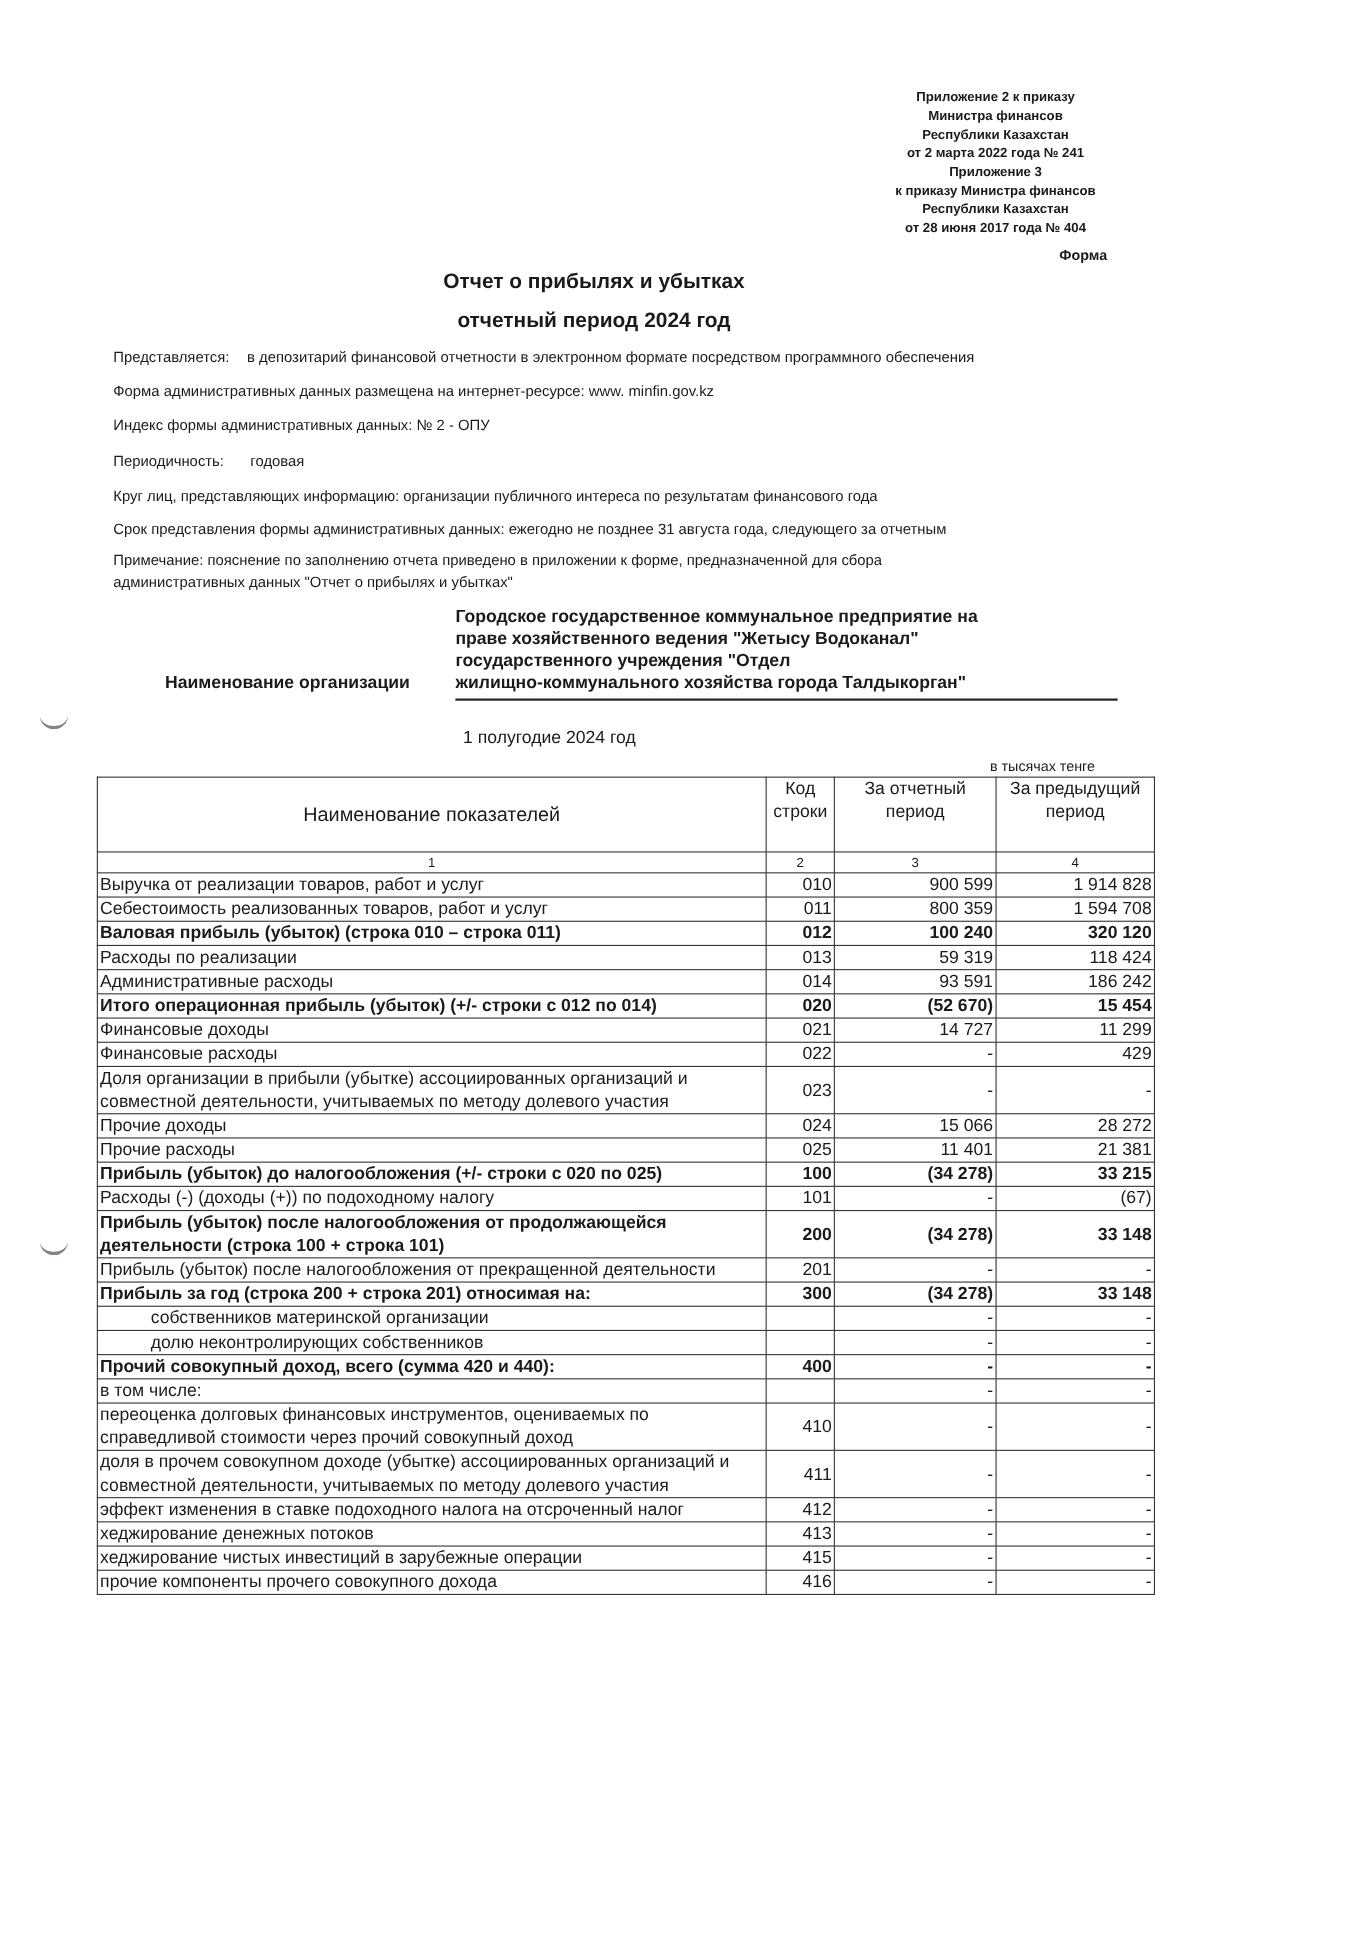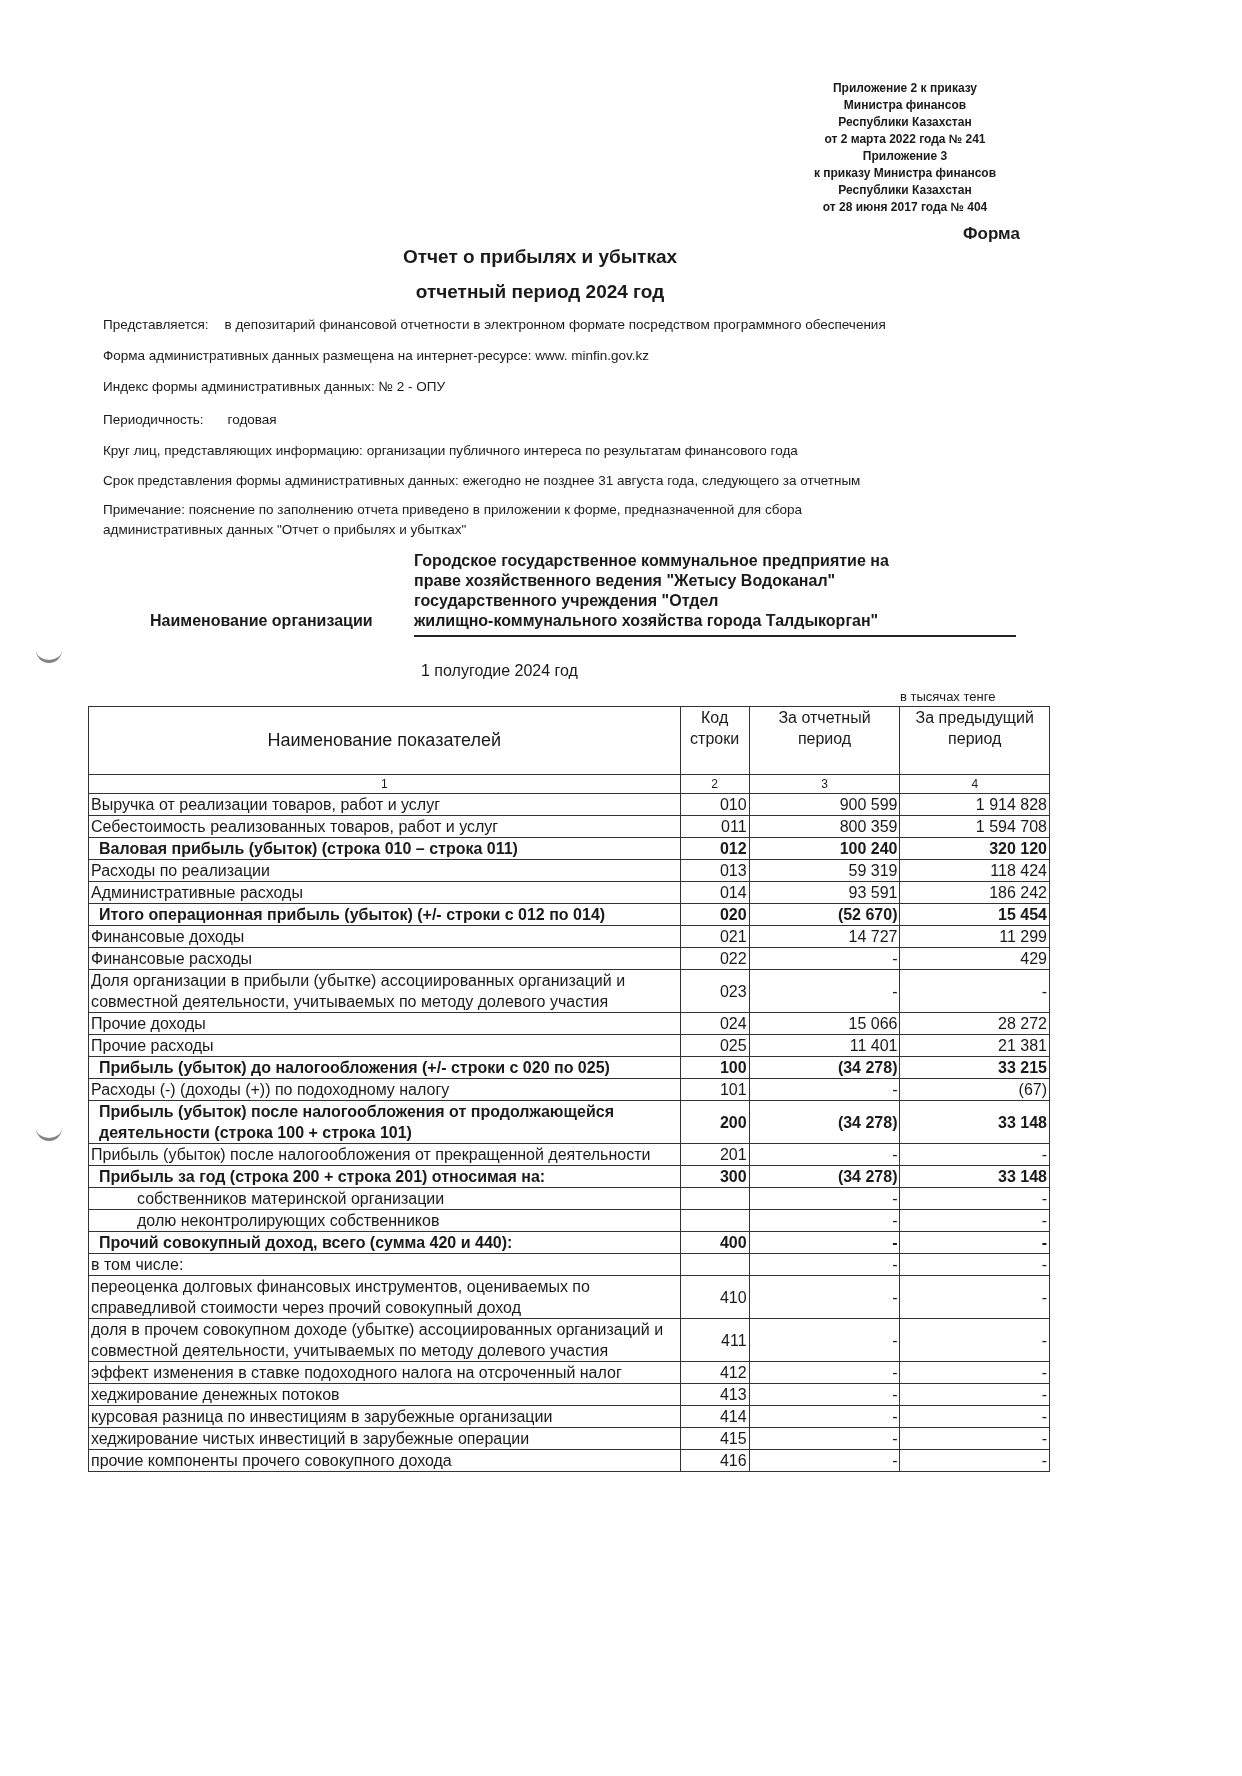--- a/index.html
+++ b/index.html
@@ -4,21 +4,21 @@
 <style>
   html, body { margin: 0; padding: 0; background: #ffffff; }
   body {
     width: 1242px; height: 1776px; position: relative; overflow: hidden;
     font-family: "Liberation Sans", sans-serif; color: #1a1a1a;
   }
   .scan-mark { position: absolute; width: 26px; height: 20px; border-radius: 0 0 14px 14px;
     border-bottom: 3px solid #4a4f5a; opacity: 0.7; }
   .appendix { position: absolute; left: 790px; top: 80px; width: 230px; text-align: center;
     font-size: 12px; font-weight: bold; line-height: 17px; }
-  .forma { position: absolute; left: 963px; top: 224px; font-size: 17px; font-weight: bold; }
+  .forma { position: absolute; left: 963px; top: 224px; font-size: 13px; font-weight: bold; }
   .title { position: absolute; left: 340px; width: 400px; text-align: center;
     font-size: 19px; font-weight: bold; }
   .info { position: absolute; left: 103px; font-size: 13.5px; line-height: 20px; }
   .info .k { display: inline-block; }
   .info .gap { display: inline-block; width: 16px; }
   .org { position: absolute; left: 150px; top: 551px; width: 870px; font-size: 16px; font-weight: bold; line-height: 20px; }
   .org .label { position: absolute; left: 0; top: 60px; }
   .org .name { position: absolute; left: 264px; top: 0; width: 602px; }
   .org .underline { position: absolute; left: 264px; top: 84px; width: 602px; border-top: 2px solid #222; }
   .period { position: absolute; left: 421px; top: 662px; font-size: 16px; }
@@ -26,21 +26,21 @@
   table.report { position: absolute; left: 88px; top: 706px; width: 962px;
     border-collapse: collapse; font-size: 16px; line-height: 21px; }
   table.report td, table.report th { border: 1.5px solid #333; padding: 0 2px; vertical-align: middle; }
   table.report th { font-weight: normal; text-align: center; }
   .c1 { width: 593px; text-align: left; }
   .c2 { width: 58px; text-align: right; }
   .c3 { width: 148px; text-align: right; margin-top: 17px; }
   .c4 { width: 143px; text-align: right; }
   .hdr-main { font-size: 18px; }
   .hdr-num { font-size: 12px; line-height: 18px; }
-  tr.bold td { font-weight: bold; padding-left: 10px; }
+  tr.bold td { font-weight: bold; }
   .indent { padding-left: 48px !important; margin-left: 20px; }
 </style>
 </head>
 <body>
 
 <div class="scan-mark" style="left:36px; top:640px;"></div>
 <div class="scan-mark" style="left:36px; top:1118px;"></div>
 
 <div class="appendix">
   <div>Приложение 2 к приказу</div>
@@ -238,26 +238,20 @@
         <td class="c3">-</td>
         <td class="c4">-</td>
       </tr>
       <tr>
         <td class="c1">хеджирование денежных потоков</td>
         <td class="c2">413</td>
         <td class="c3">-</td>
         <td class="c4">-</td>
       </tr>
       <tr>
-        <td class="c1">курсовая разница по инвестициям в зарубежные организации</td>
-        <td class="c2">414</td>
-        <td class="c3">-</td>
-        <td class="c4">-</td>
-      </tr>
-      <tr>
         <td class="c1">хеджирование чистых инвестиций в зарубежные операции</td>
         <td class="c2">415</td>
         <td class="c3">-</td>
         <td class="c4">-</td>
       </tr>
       <tr>
         <td class="c1">прочие компоненты прочего совокупного дохода</td>
         <td class="c2">416</td>
         <td class="c3">-</td>
         <td class="c4">-</td>

